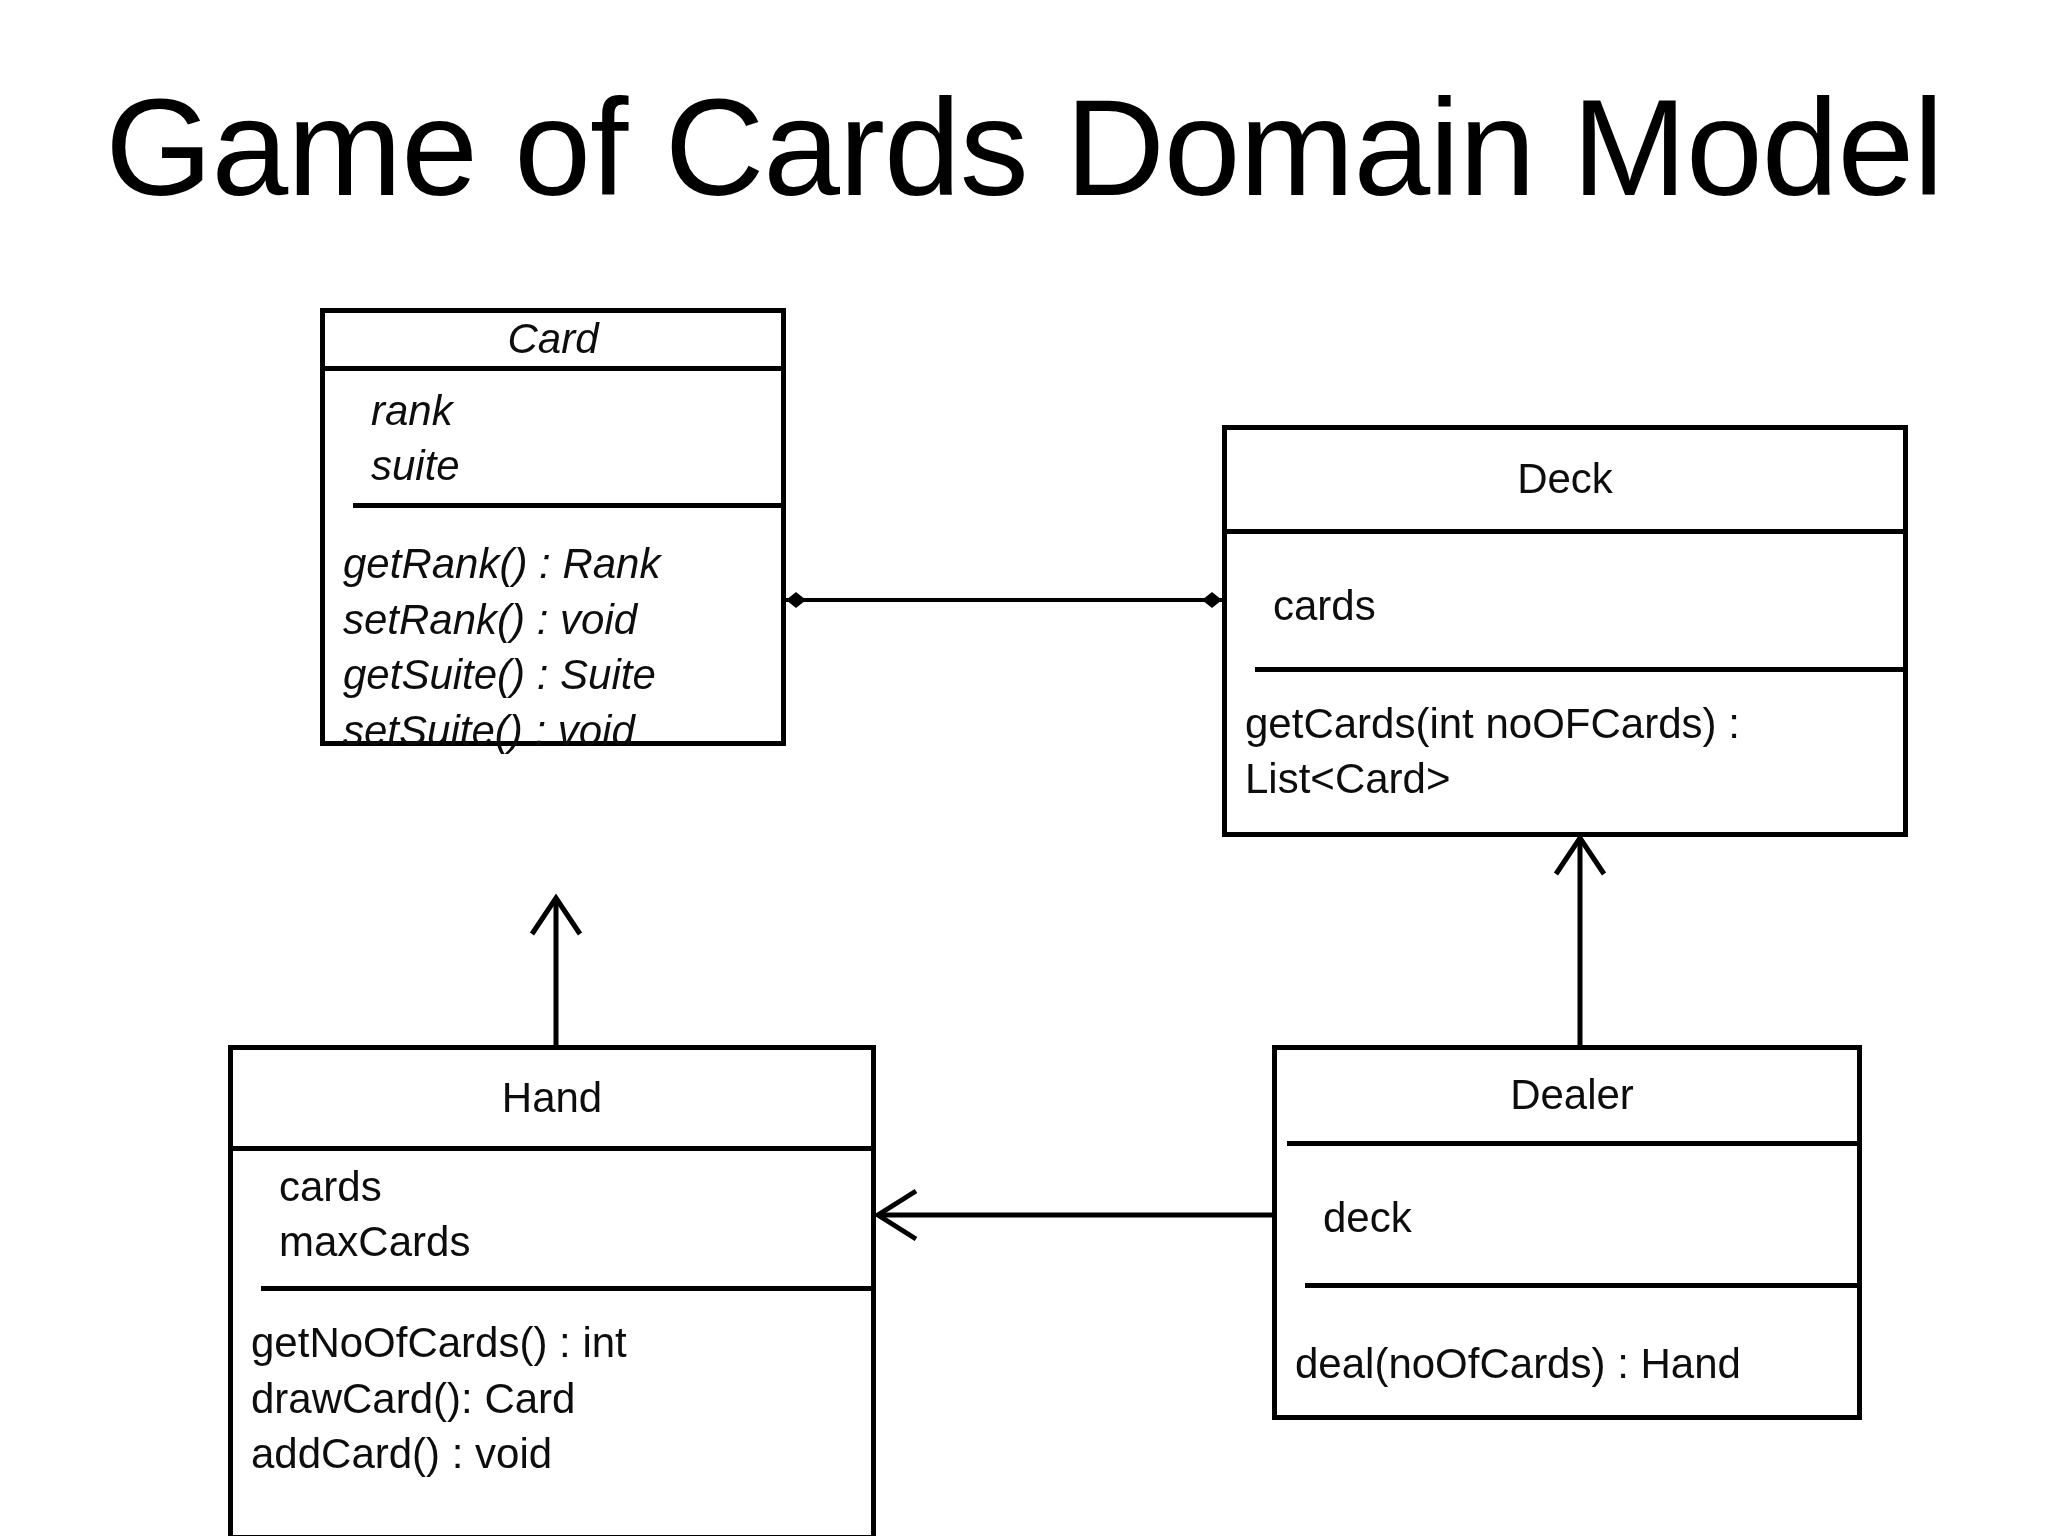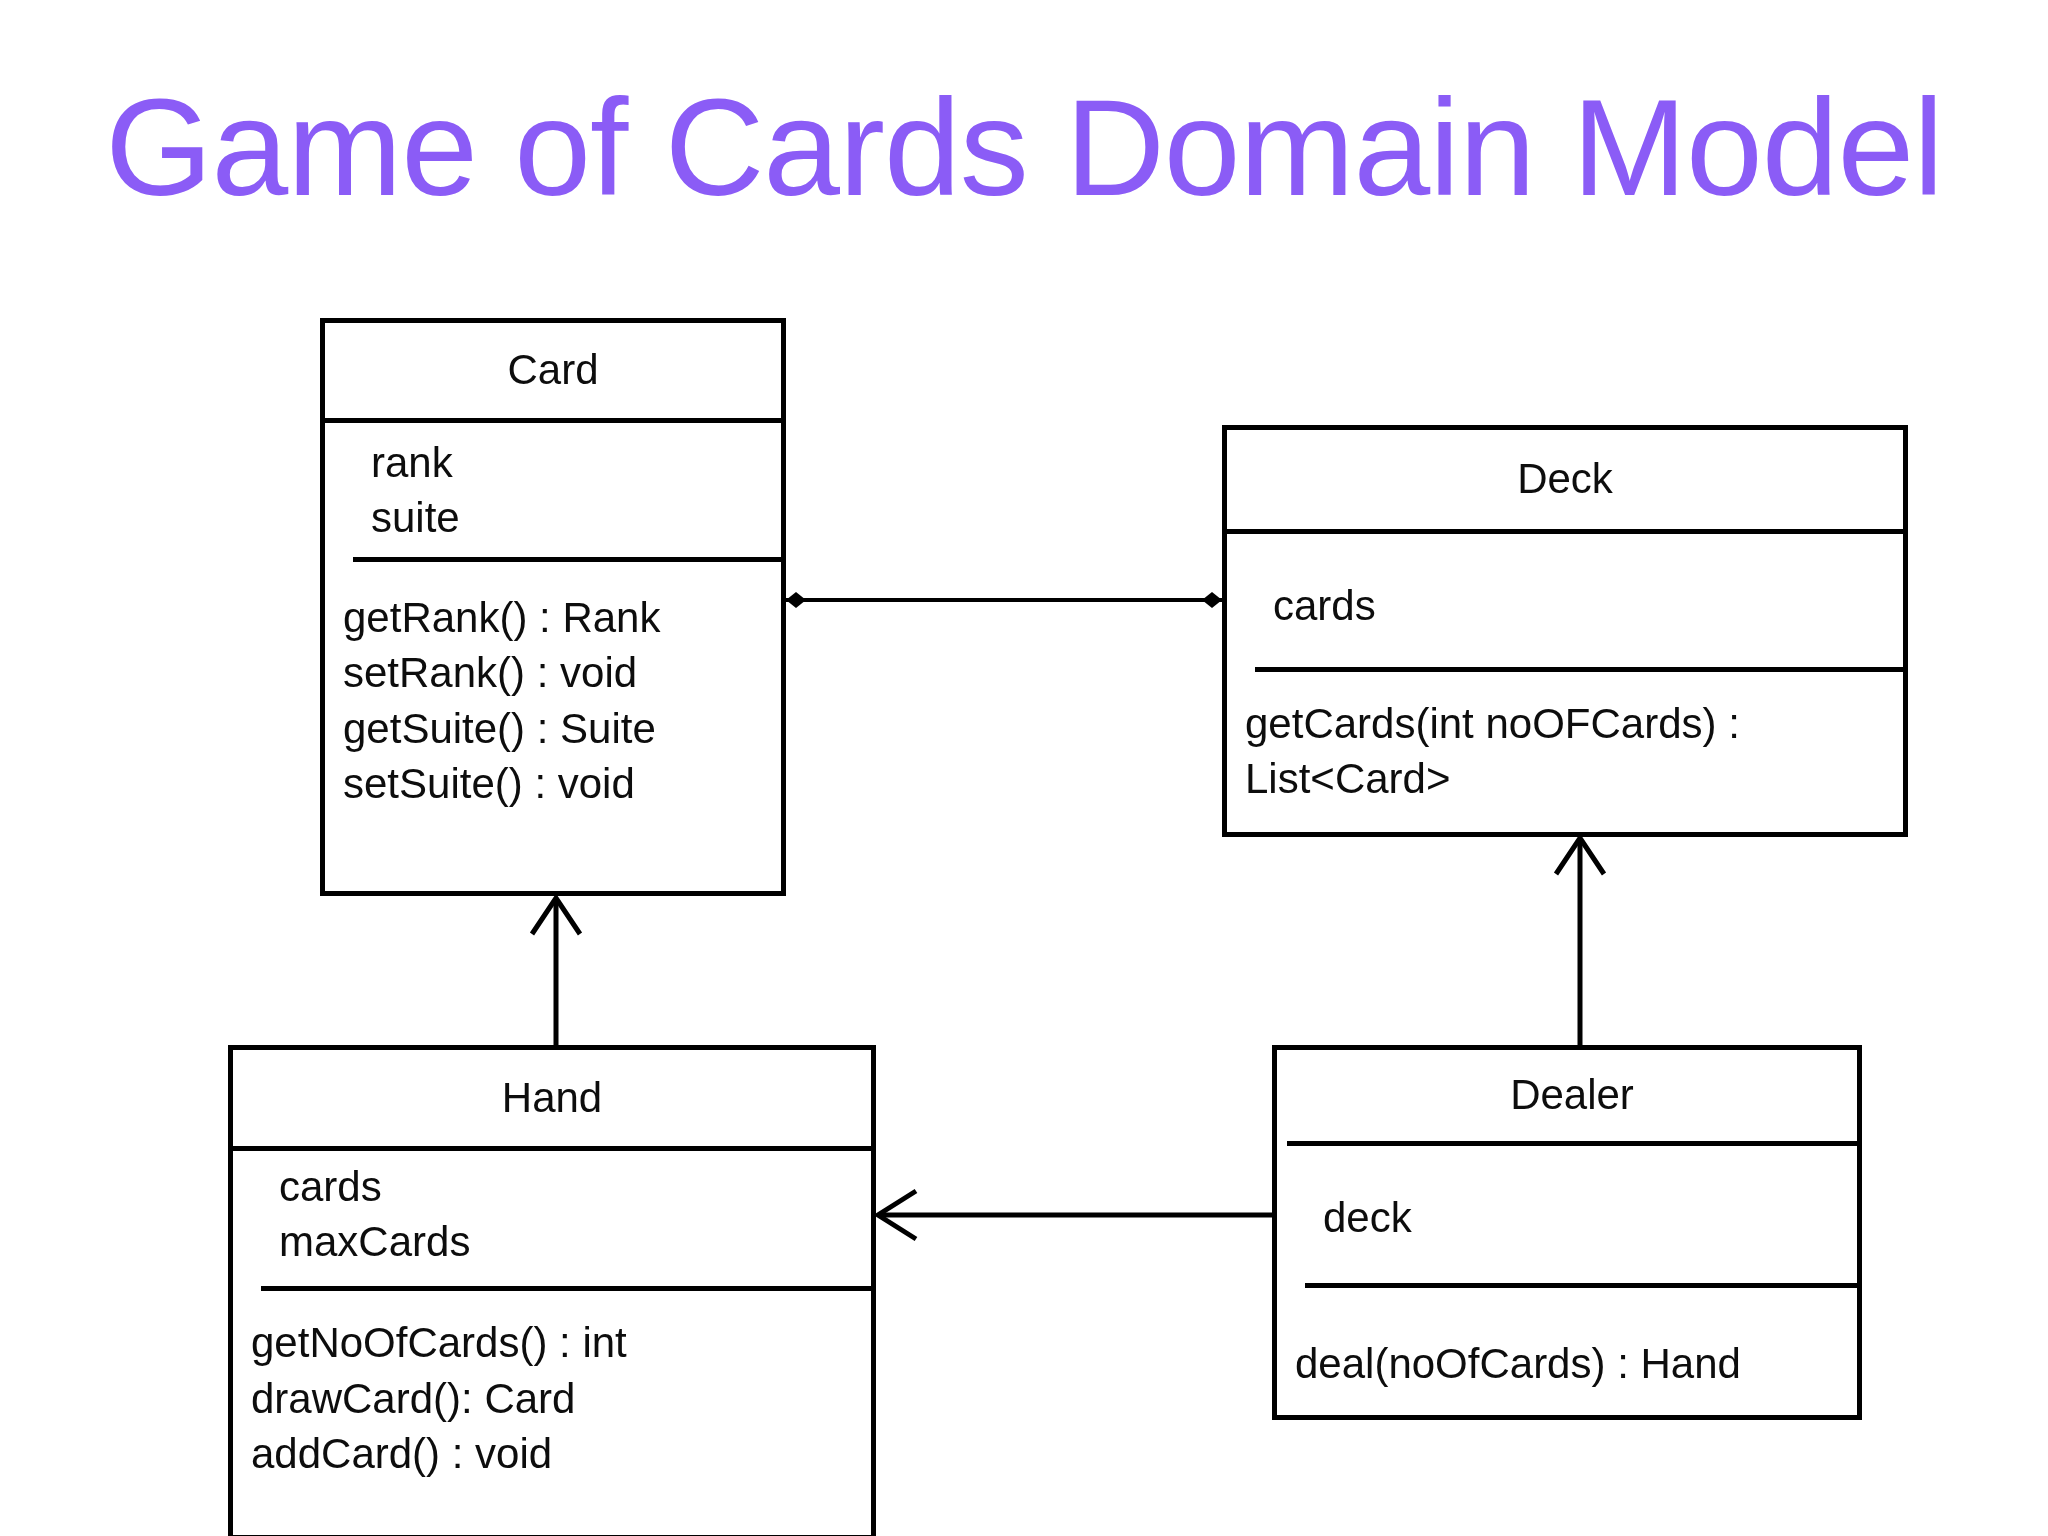--- a/index.html
+++ b/index.html
@@ -24,21 +24,21 @@
   #slide-title {
     position: absolute;
     left: 0;
     top: 78px;
     width: 2048px;
     text-align: center;
     font-size: 138px;
     font-weight: 400;
     line-height: 1.0;
     letter-spacing: -1px;
-    color: #8b5cf6;
+    color: #000000;
     white-space: nowrap;
   }
 
   
   .uml-class {
     position: absolute;
     box-sizing: border-box;
     background: #ffffff;
     border: 5px solid #000000;
     display: flex;
@@ -66,21 +66,21 @@
   }
   .uml-attributes {
     border-bottom: 5px solid #000000;
     margin-left: 28px;
   }
   .uml-row {
     white-space: pre-wrap;
   }
 
   
-  #class-card    { left: 320px;  top: 318px;  width: 466px;  height: 578px; }
+  #class-card    { left: 320px;  top: 308px;  width: 466px;  height: 438px; font-style: italic; }
   #class-card .uml-name        { height: 100px; }
   #class-card .uml-attributes  { height: 139px; padding-top: 12px; }
   #class-card .uml-methods     { height: 329px; padding-top: 28px; }
 
   #class-deck    { left: 1222px; top: 425px;  width: 686px;  height: 412px; }
   #class-deck .uml-name        { height: 104px; }
   #class-deck .uml-attributes  { height: 138px; padding-top: 44px; }
   #class-deck .uml-methods     { height: 160px; padding-top: 24px; border-radius: 25px; }
 
   #class-hand    { left: 228px;  top: 1045px; width: 648px;  height: 495px; }

